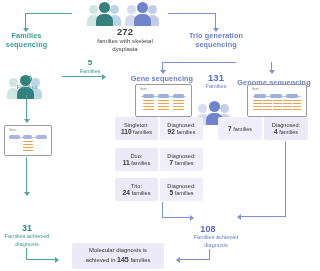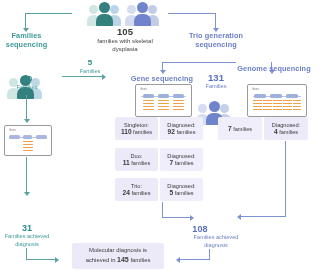--- a/index.html
+++ b/index.html
@@ -53,21 +53,21 @@
   <div class="p-head" style="left:11px;top:1px;width:11px;height:11px;background:#33807e;"></div>
   <div class="p-body" style="left:8px;top:13px;width:17px;height:12px;background:#33807e;border-radius:7px 7px 1px 1px;"></div>
 
   <div class="p-head" style="left:39px;top:4px;width:9px;height:9px;background:#d5dcef;"></div>
   <div class="p-body" style="left:37px;top:14px;width:13px;height:11px;background:#d5dcef;border-radius:6px 6px 1px 1px;"></div>
   <div class="p-head" style="left:60px;top:4px;width:9px;height:9px;background:#c3cce7;"></div>
   <div class="p-body" style="left:58px;top:14px;width:13px;height:11px;background:#c3cce7;border-radius:6px 6px 1px 1px;"></div>
   <div class="p-head" style="left:49px;top:1px;width:11px;height:11px;background:#6f84cb;"></div>
   <div class="p-body" style="left:46px;top:13px;width:17px;height:12px;background:#6f84cb;border-radius:7px 7px 1px 1px;"></div>
 </div>
-<div class="abs ttl dark" style="left:88px;top:26px;width:74px;text-align:center;font-size:9.5px;">105</div>
+<div class="abs ttl dark" style="left:88px;top:26px;width:74px;text-align:center;font-size:9.5px;">272</div>
 <div class="abs grayTxt" style="left:78px;top:37px;width:94px;text-align:center;font-size:6.1px;">families with skeletal</div>
 <div class="abs grayTxt" style="left:78px;top:45px;width:94px;text-align:center;font-size:6.1px;">dysplasia</div>
 
 <div class="ln-t abs" style="left:25px;top:13px;width:47px;height:1.1px;"></div>
 <div class="ln-t abs" style="left:25px;top:13px;width:1.1px;height:16px;"></div>
 <div class="ah abs" style="left:22.5px;top:28px;border-left:3px solid transparent;border-right:3px solid transparent;border-top:4px solid #55a3a3;"></div>
 
 <div class="ln abs" style="left:168px;top:13px;width:48px;height:1.1px;"></div>
 <div class="ln abs" style="left:215px;top:13px;width:1.1px;height:16px;"></div>
 <div class="ah abs" style="left:212.5px;top:28px;border-left:3px solid transparent;border-right:3px solid transparent;border-top:4px solid #7d93cf;"></div>
@@ -188,21 +188,21 @@
   </div>
 </div>
 <div class="abs lav lav2" style="left:160px;top:178px;width:43px;height:23px;">
   <div style="font-size:5.6px;color:#3a3a3a;">
     <span>Diagnosed:</span><br>
     <b style="font-size:6.6px;">5</b>
     <span>families</span>
   </div>
 </div>
 
-<div class="abs ttl blue" style="left:236px;top:64px;width:76px;text-align:center;font-size:7.3px;">Genome sequencing</div>
+<div class="abs ttl blue" style="left:236px;top:78px;width:76px;text-align:center;font-size:7.3px;">Genome sequencing</div>
 <div class="abs panel" style="left:247px;top:84px;width:58px;height:31px;">
   <div class="gtitle" style="left:4px;top:3px;">Gene</div>
   <div class="gconn" style="left:5px;top:11px;width:48px;"></div>
   <div class="gbar-t" style="left:6px;top:8.5px;width:12px;height:4px;"></div>
   <div class="gbar-t" style="left:22px;top:8.5px;width:12px;height:4px;"></div>
   <div class="gbar-t" style="left:38px;top:8.5px;width:12px;height:4px;"></div>
   <div class="gline" style="left:5px;top:15px;width:48px;"></div>
   <div class="gline" style="left:5px;top:18px;width:48px;"></div>
   <div class="gline" style="left:5px;top:21px;width:48px;"></div>
   <div class="gline" style="left:5px;top:24px;width:48px;"></div>
@@ -235,21 +235,21 @@
 <div class="ah abs" style="left:190px;top:215px;border-top:3px solid transparent;border-bottom:3px solid transparent;border-left:4px solid #7d93cf;"></div>
 
 <div class="abs ttl tealDark" style="left:3px;top:223px;width:48px;text-align:center;font-size:9px;">31</div>
 <div class="abs teal" style="left:0px;top:233px;width:54px;text-align:center;font-size:5.6px;">Families achieved</div>
 <div class="abs teal" style="left:0px;top:241px;width:54px;text-align:center;font-size:5.6px;">diagnosis</div>
 
 <div class="ln-t abs" style="left:26px;top:248px;width:1.1px;height:12px;"></div>
 <div class="ln-t abs" style="left:26px;top:259px;width:30px;height:1.1px;"></div>
 <div class="ah abs" style="left:55px;top:257px;border-top:3px solid transparent;border-bottom:3px solid transparent;border-left:4px solid #55a3a3;"></div>
 
-<div class="abs ttl blueDark" style="left:176px;top:224px;width:48px;text-align:center;font-size:9px;">108</div>
+<div class="abs ttl blueDark" style="left:184px;top:224px;width:48px;text-align:center;font-size:9px;">108</div>
 <div class="abs blue" style="left:188px;top:234px;width:56px;text-align:center;font-size:5.6px;">Families achieved</div>
 <div class="abs blue" style="left:188px;top:242px;width:56px;text-align:center;font-size:5.6px;">diagnosis</div>
 
 <div class="ln abs" style="left:209px;top:249px;width:1.1px;height:11px;"></div>
 <div class="ln abs" style="left:179px;top:259px;width:31px;height:1.1px;"></div>
 <div class="ah abs" style="left:176px;top:257px;border-top:3px solid transparent;border-bottom:3px solid transparent;border-right:4px solid #7d93cf;"></div>
 
 <div class="abs lav" style="left:72px;top:243px;width:92px;height:26px;">
   <div style="font-size:5.9px;color:#3a3a3a;line-height:1.3;">
     <span>Molecular diagnosis is</span><br>

